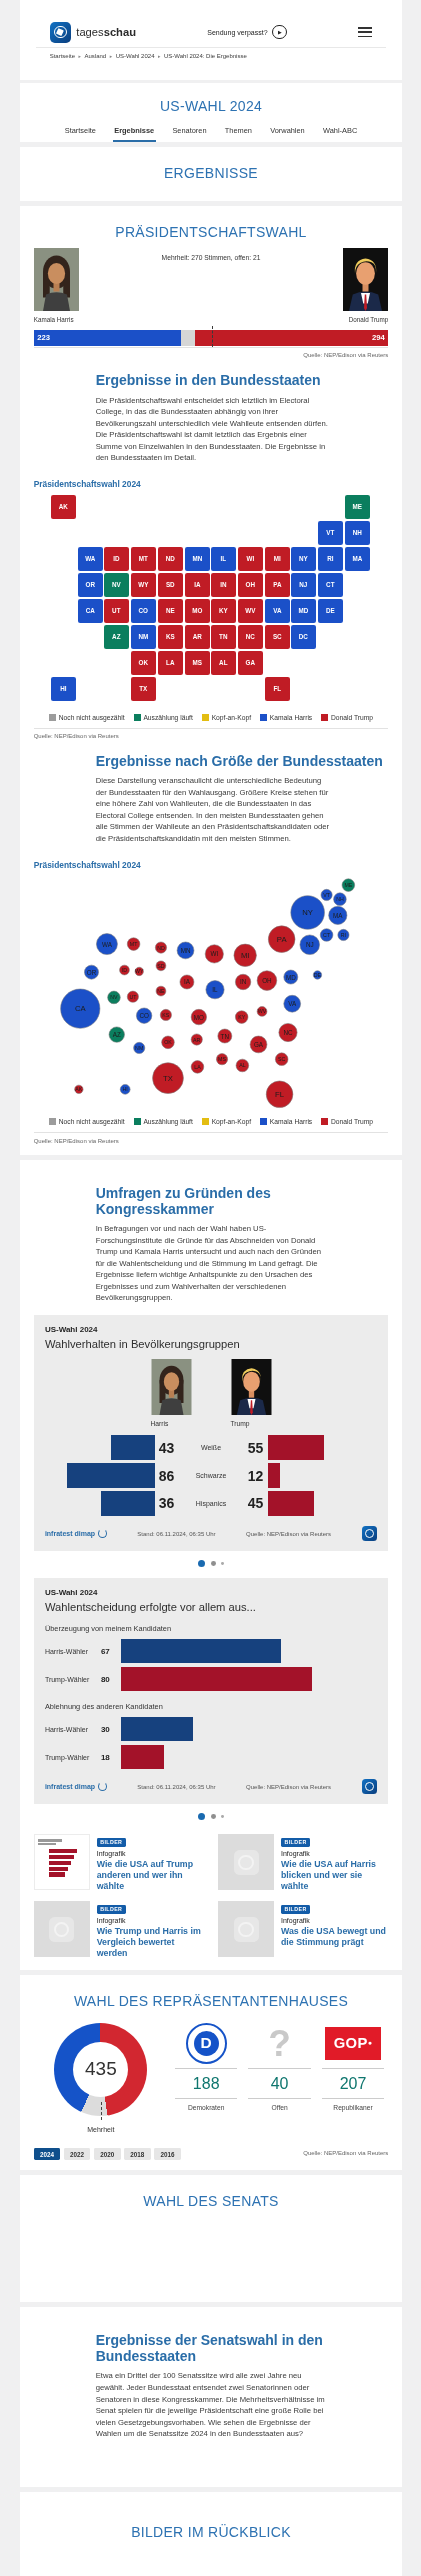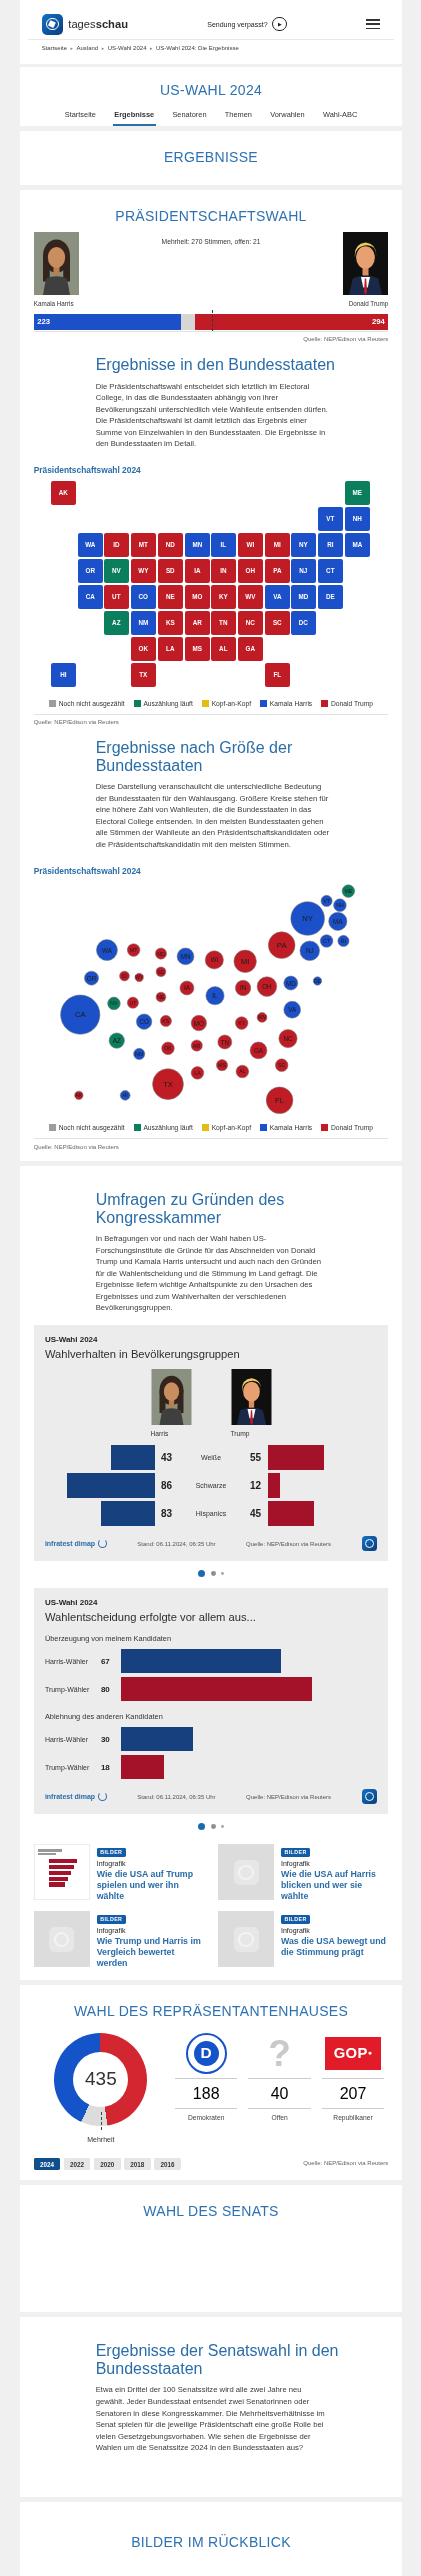--- a/index.html
+++ b/index.html
@@ -1,19 +1,19 @@
 <!DOCTYPE html>
 <html style="font-size:11.2px"><head>
 <meta charset="utf-8">
 <style>
   html,body{margin:0;padding:0;background:#f0f0f1;}
   body{width:422px;font-family:"Liberation Sans",sans-serif;color:#3c3c3c;-webkit-font-smoothing:antialiased;}
   .card{background:#fff;margin:0 19.7px 4.9px;padding:11.2px 14px;}
   
-  .header-card{margin:0 19.7px 2.8px;background:#fff;padding:8px;}
+  .header-card{margin:0 19.7px 2.8px;background:#fff;padding:16px;}
   .h-top{display:flex;align-items:center;justify-content:space-between;padding:5.6px 14px 4.9px;}
   .ts-logo{display:flex;align-items:center;gap:5.6px;cursor:pointer;}
   .app-ic{width:21px;height:21px;border-radius:4.9px;background:linear-gradient(135deg,#1272c4,#0a3e7e);position:relative;flex:none;}
   .app-ic::after{content:"";position:absolute;inset:4.2px;border:1.8px solid #fff;border-radius:50%;}
   .app-ic::before{content:"";position:absolute;width:5.6px;height:5.6px;background:#fff;left:7.7px;top:7.7px;transform:rotate(25deg);z-index:2;border-radius:0.7px;}
   .ts-word{font-size:11.2px;color:#2b2b2b;}
   .ts-word b{font-weight:700;}
   .sv{display:flex;align-items:center;gap:4.9px;font-size:7px;color:#222;}
   .play{width:12.6px;height:12.6px;border:1.1px solid #222;border-radius:50%;display:flex;align-items:center;justify-content:center;font-size:4.9px;color:#222;}
   .burger span{display:block;width:14px;height:1.4px;background:#333;margin:2.8px 0;}
@@ -21,21 +21,21 @@
   .bc-sep{color:#888;font-size:4.9px;}
   .bc-item{cursor:pointer;}
   
   .hero{padding:8.4px 14px 0;}
   .big-title{text-align:center;color:#2d72b2;font-size:14px;font-weight:400;letter-spacing:0.3px;margin:7px 0 8.4px;}
   .tabs{display:flex;justify-content:center;gap:15.5px;font-size:7.4px;color:#333;}
   .tab{padding:2.8px 1.4px 5.6px;cursor:pointer;}
   .tab.active{font-weight:700;border-bottom:2.1px solid #2a6da8;}
   
   .body-p{font-size:7.7px;line-height:1.5;color:#3a3a3a;margin:0 0 0 62px;width:236px;}
-  .sub-h{color:#2a6da8;font-size:16px;font-weight:400;margin:14px 0 6.3px 62px;}
+  .sub-h{color:#2a6da8;font-size:14px;font-weight:700;margin:14px 0 6.3px 62px;}
   .chart-sub{color:#2a6da8;font-weight:700;font-size:8.4px;margin:15.5px 0 5.6px;}
   .src-row{border-top:0.7px solid #e2e2e2;margin-top:7px;padding-top:4.2px;font-size:6px;color:#666;}
   .src-row.r{text-align:right;margin-top:1.4px;}
   
   .cand-row{display:flex;justify-content:space-between;margin-top:1.4px;}
   .cand{width:45px;}
   .cand .nm{font-size:6.3px;color:#333;margin-top:2.8px;}
   .cand.right .nm{text-align:right;}
   .center-note{flex:1;text-align:center;font-size:6.7px;color:#333;padding-top:5.6px;}
   .ev-wrap{position:relative;margin-top:7px;}
@@ -57,21 +57,21 @@
   .ip-kicker{font-weight:700;font-size:8px;color:#1f1f1f;}
   .ip-title{font-size:11.2px;color:#2e2e2e;margin-top:4.2px;font-weight:400;}
   .ip-photos{display:flex;justify-content:center;gap:39px;margin-top:8.4px;}
   .ip-photo{width:41px;}
   .ip-photo .nm{font-size:6.7px;color:#333;margin-top:3.5px;}
   .bf-rows{margin-top:8.4px;}
   .bf-row{display:flex;align-items:center;margin-bottom:2.8px;height:25px;}
   .bf-area{flex:1;display:flex;}
   .bf-area.l{justify-content:flex-end;}
   .bf-bar{height:25px;}
-  .bf-val{width:24px;text-align:center;font-weight:700;font-size:10px;color:#222;}
+  .bf-val{width:24px;text-align:center;font-weight:700;font-size:14px;color:#222;}
   .bf-cat{width:65px;text-align:center;font-size:7px;color:#333;}
   .ip-footer{display:flex;align-items:center;justify-content:space-between;margin-top:9.8px;font-size:6px;color:#555;}
   .itd{color:#2a6da8;font-weight:700;font-size:7px;display:flex;align-items:center;gap:2.8px;}
   .itd-mark{width:7px;height:7px;border:1.4px solid #2a6da8;border-top-color:transparent;border-radius:50%;display:inline-block;}
   .ts-mini{width:15.5px;height:15.5px;border-radius:3.5px;background:linear-gradient(135deg,#1272c4,#0a3e7e);position:relative;flex:none;}
   .ts-mini::after{content:"";position:absolute;inset:3.2px;border:1.4px solid #fff;border-radius:50%;}
   .dots{display:flex;justify-content:center;align-items:center;gap:5.6px;margin:9px 0 2.1px;}
   .dot{border-radius:50%;background:#8f8f8f;cursor:pointer;}
   .dot.d0{width:7px;height:7px;}
   .dot.d1{width:4.9px;height:4.9px;}
@@ -101,21 +101,21 @@
   .house-row{display:flex;margin-top:2.8px;padding:0 4.2px;}
   .donut-wrap{width:126px;text-align:center;}
   .donut{width:93px;height:93px;border-radius:50%;margin:5.6px auto 0;position:relative;}
   .donut::after{content:"";position:absolute;inset:19px;background:#fff;border-radius:50%;z-index:1;}
   .donut-num{position:absolute;inset:0;display:flex;align-items:center;justify-content:center;font-size:19px;color:#333;z-index:2;}
   .d-marker{position:absolute;left:50%;bottom:-4.2px;height:18px;border-left:1.4px dashed #444;z-index:3;}
   .d-label{font-size:7px;color:#333;margin-top:9.8px;}
   .stats{flex:1;display:flex;gap:11.2px;padding:4.2px 0 0 11.2px;}
   .stat{flex:1;text-align:center;}
   .stat .ic{height:44px;display:flex;align-items:center;justify-content:center;}
-  .stat .num{border-top:0.7px solid #ccc;margin-top:2.8px;padding:5.6px 0 4.9px;font-size:16px;color:#000000;}
+  .stat .num{border-top:0.7px solid #ccc;margin-top:2.8px;padding:5.6px 0 4.9px;font-size:16px;color:#0f766e;}
   .stat .lbl{border-top:0.7px solid #ccc;padding-top:5.6px;font-size:6.7px;color:#444;}
   .dem-logo{width:37px;height:37px;border:2.8px solid #1553c8;border-radius:50%;display:flex;align-items:center;justify-content:center;}
   .dem-logo span{width:25px;height:25px;background:#1553c8;border-radius:50%;color:#fff;font-weight:800;font-size:15.5px;display:flex;align-items:center;justify-content:center;}
   .q-ic{font-size:37px;font-weight:800;color:#c9c9c9;line-height:1;}
   .gop{background:#e11b28;color:#fff;font-weight:800;font-size:14.8px;padding:8.4px 8.4px;letter-spacing:0.4px;}
   .gop .gd{font-size:7px;vertical-align:2.8px;}
   .house-bottom{display:flex;justify-content:space-between;align-items:center;margin-top:14px;}
   .chip{font-size:6.3px;font-weight:700;padding:2.8px 6.3px;background:#e6e6e6;color:#333;margin-right:3.5px;border-radius:1.4px;cursor:pointer;}
   .chip.active{background:#0f4f8c;color:#fff;}
   .src{font-size:6px;color:#666;}
@@ -450,21 +450,21 @@
           <div class="bf-cat">Schwarze</div>
           <div class="bf-val">12</div>
           <div class="bf-area r">
             <div class="bf-bar" style="width:12.2px;background:#a31229"></div>
           </div>
         </div>
         <div class="bf-row">
           <div class="bf-area l">
             <div class="bf-bar" style="width:54px;background:#16417e"></div>
           </div>
-          <div class="bf-val">83</div>
+          <div class="bf-val">36</div>
           <div class="bf-cat">Hispanics</div>
           <div class="bf-val">45</div>
           <div class="bf-area r">
             <div class="bf-bar" style="width:46px;background:#a31229"></div>
           </div>
         </div>
       </div>
     <div class="ip-footer">
       <span class="itd">
           <span>infratest dimap</span>
@@ -534,21 +534,21 @@
           <div class="mini-t"></div>
           <div class="mini-t" style="width:18px"></div>
           <div class="mini-bars">
             <i style="width:28px"></i>
             <i style="width:24.6px"></i>
             <i style="width:22px"></i>
             <i style="width:19px"></i>
             <i style="width:15.5px"></i>
           </div>
         </div>
-        <div class="tx"><span class="badge">BILDER</span><div class="kick">Infografik</div><div class="ttl">Wie die USA auf Trump spielen und wer ihn wählte</div></div>
+        <div class="tx"><span class="badge">BILDER</span><div class="kick">Infografik</div><div class="ttl">Wie die USA auf Trump anderen und wer ihn wählte</div></div>
       </div>
       <div class="teaser">
         <div class="th">
           <span class="globe-ic"></span>
         </div>
         <div class="tx"><span class="badge">BILDER</span><div class="kick">Infografik</div><div class="ttl">Wie die USA auf Harris blicken und wer sie wählte</div></div>
       </div>
       <div class="teaser">
         <div class="th">
           <span class="globe-ic"></span>

